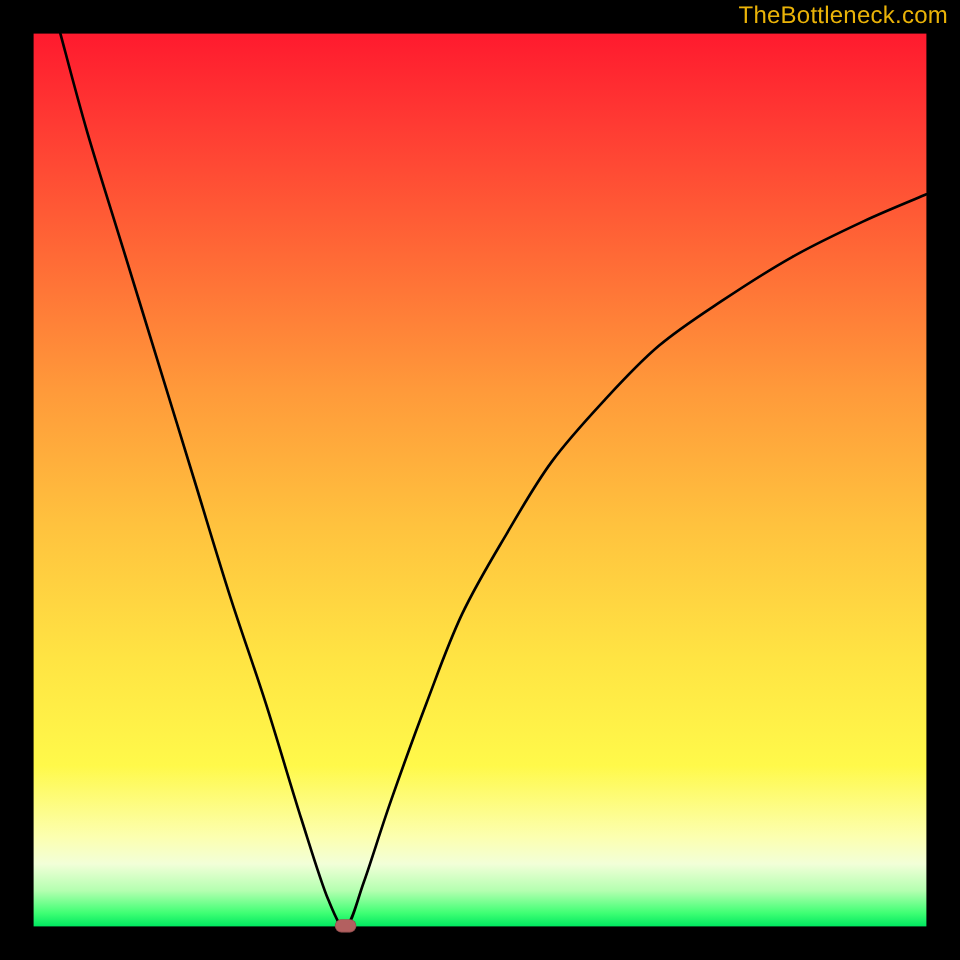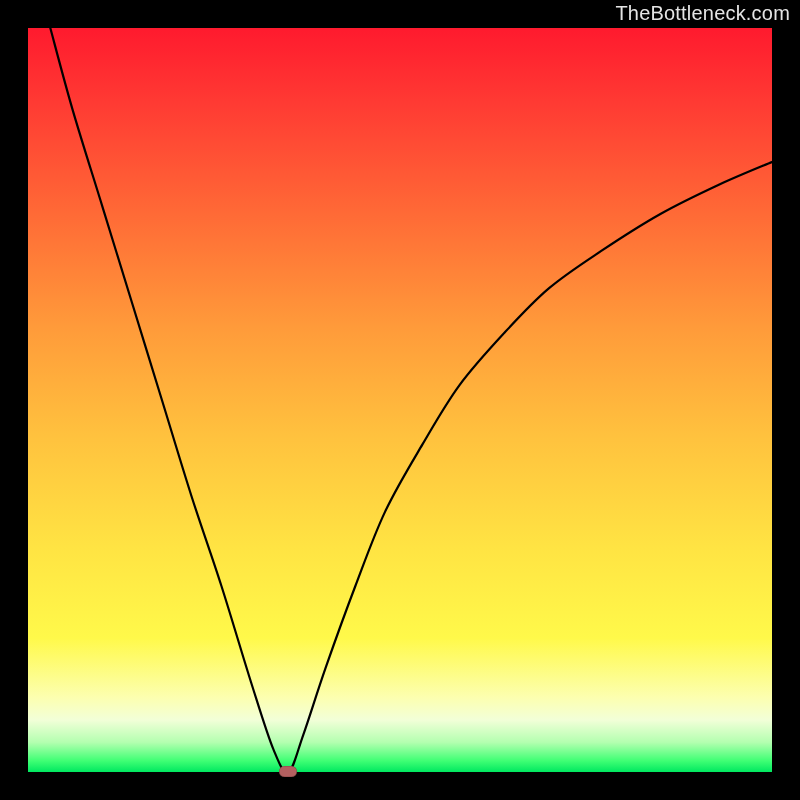--- a/index.html
+++ b/index.html
@@ -37,21 +37,21 @@
       #f2ffd8 93%,
       #b4ffb0 96%,
       #3fff74 98.5%,
       #00e860 100%
     );
   }
   .watermark {
     position: absolute;
     top: 2px;
     right: 10px;
-    color: #e5e5e5;
+    color: #eab308;
     font-size: 20px;
     font-weight: 500;
     letter-spacing: 0.2px;
     user-select: none;
   }
   svg.curve {
     position: absolute;
     left: 0;
     top: 0;
     width: 744px;

